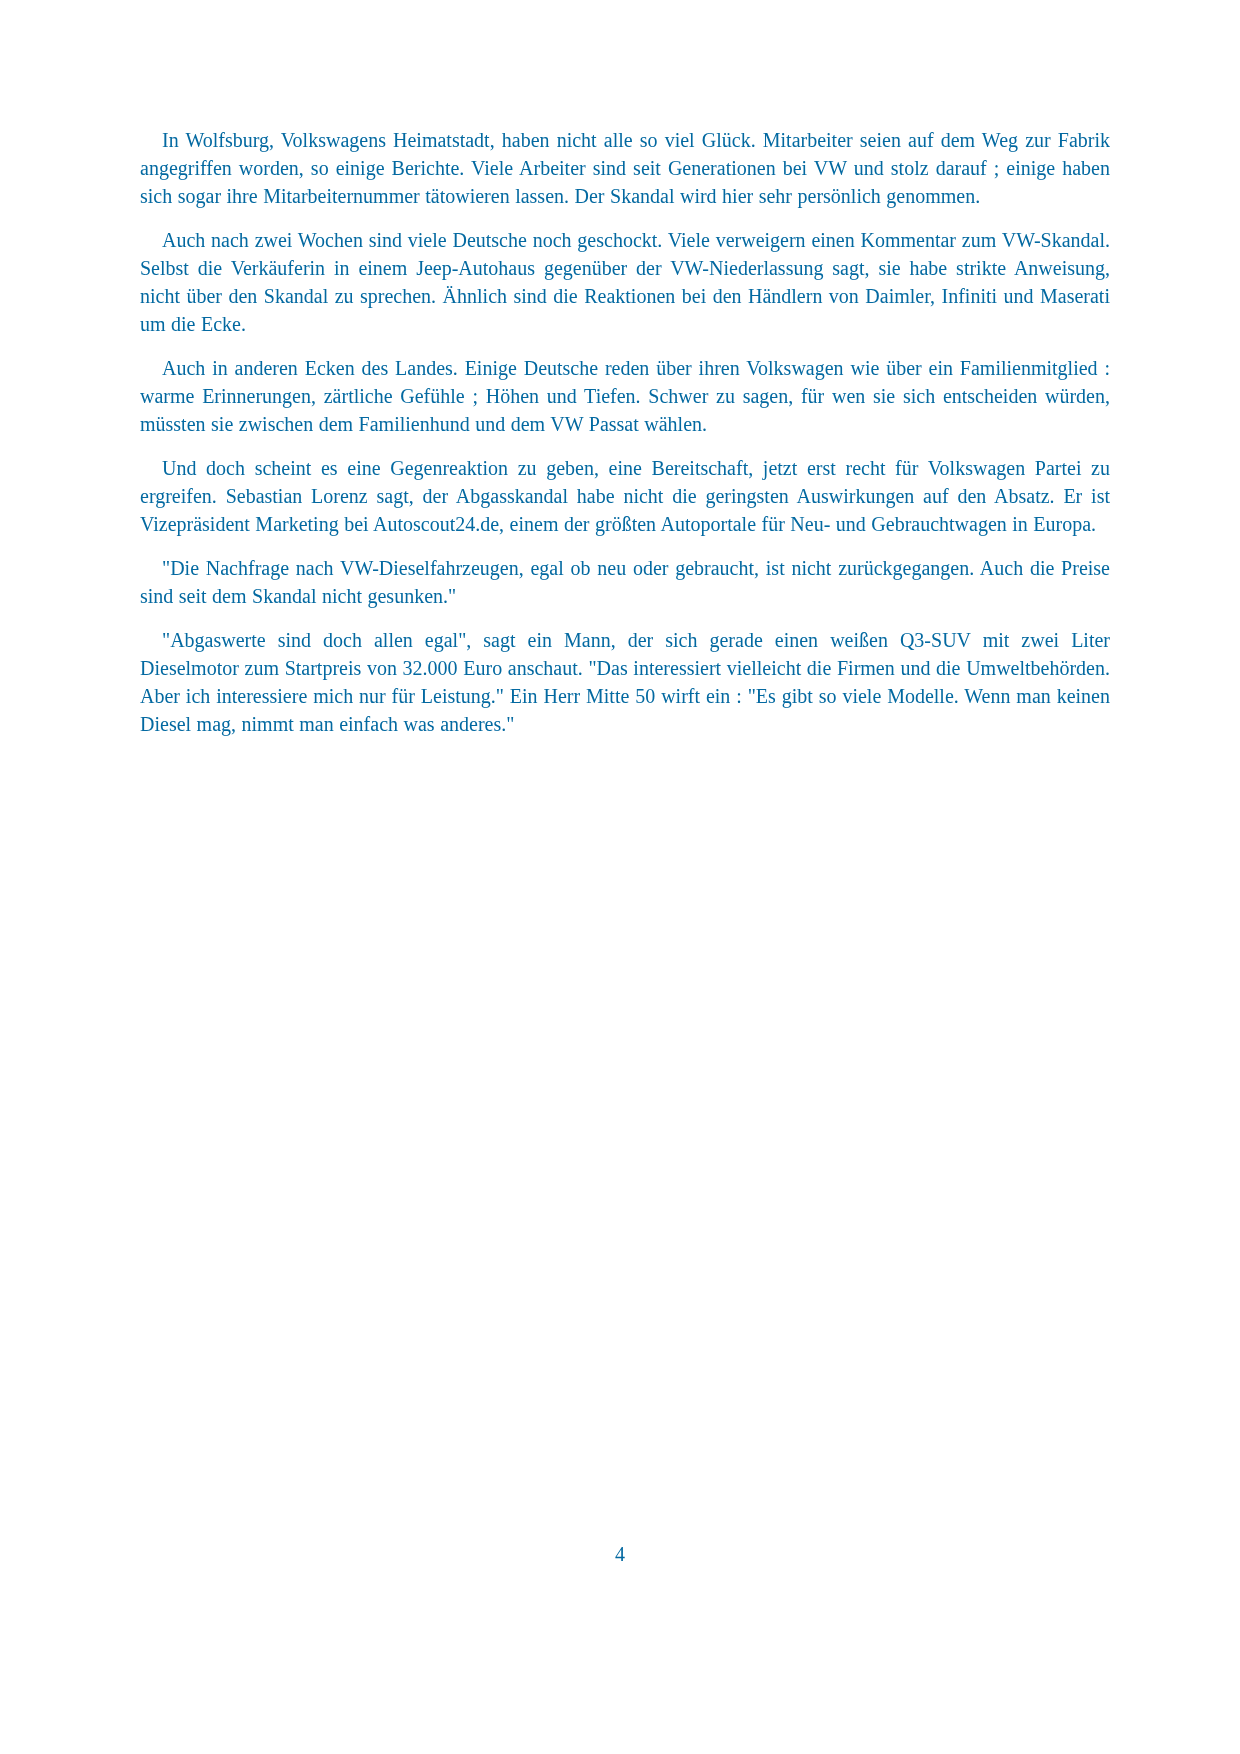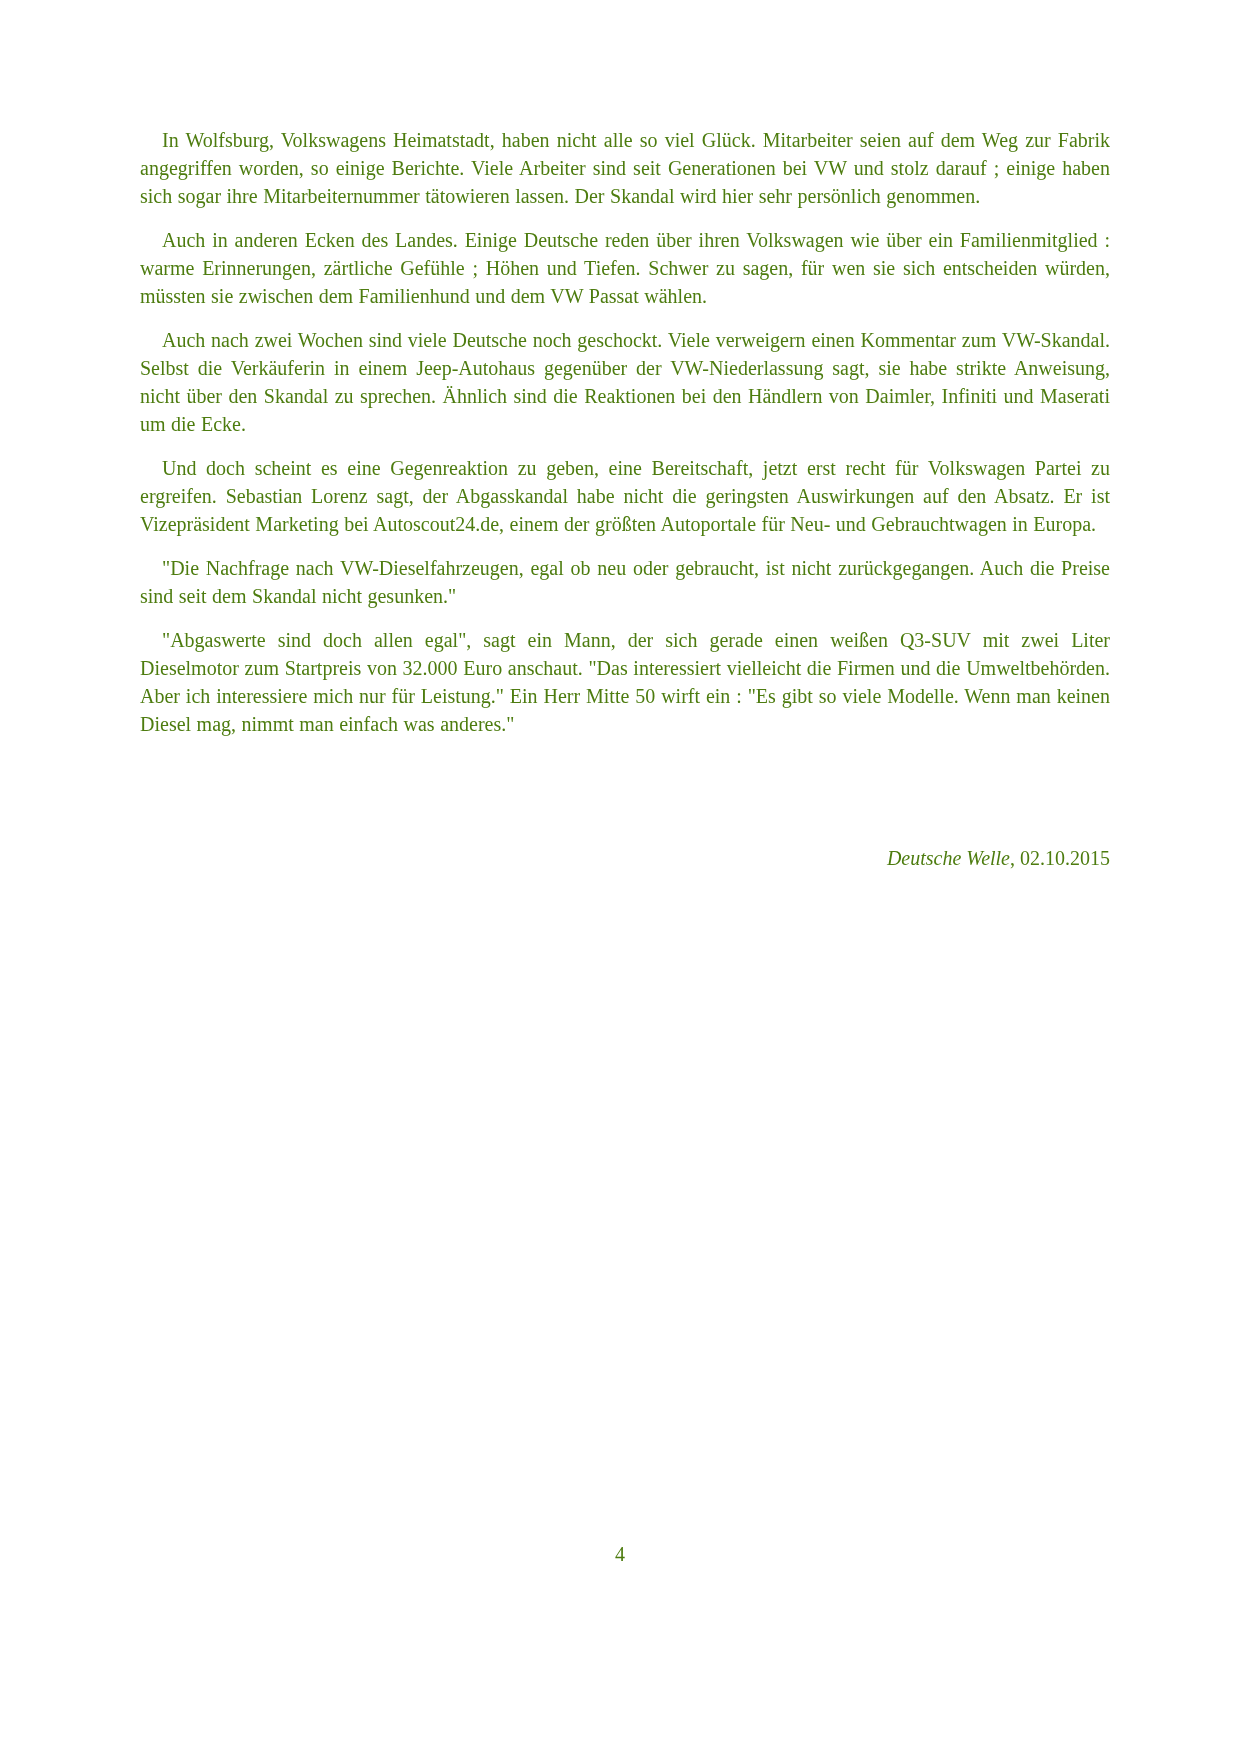--- a/index.html
+++ b/index.html
@@ -6,21 +6,21 @@
     margin: 0;
     padding: 0;
     background: #ffffff;
   }
   .page {
     position: relative;
     width: 1240px;
     height: 1754px;
     background: #ffffff;
     font-family: "Liberation Serif", serif;
-    color: #4d7c0f;
+    color: #0369a1;
     overflow: hidden;
   }
   .content {
     position: absolute;
     top: 126px;
     left: 140px;
     width: 970px;
   }
   .para {
     margin: 0 0 16px 0;
@@ -50,23 +50,20 @@
     font-size: 20px;
     line-height: 28px;
   }
 </style>
 </head>
 <body>
 
 <div class="page">
   <div class="content">
     <p class="para">In Wolfsburg, Volkswagens Heimatstadt, haben nicht alle so viel Glück. Mitarbeiter seien auf dem Weg zur Fabrik angegriffen worden, so einige Berichte. Viele Arbeiter sind seit Generationen bei VW und stolz darauf ; einige haben sich sogar ihre Mitarbeiternummer tätowieren lassen. Der Skandal wird hier sehr persönlich genommen.</p>
+    <p class="para">Auch nach zwei Wochen sind viele Deutsche noch geschockt. Viele verweigern einen Kommentar zum VW-Skandal. Selbst die Verkäuferin in einem Jeep-Autohaus gegenüber der VW-Niederlassung sagt, sie habe strikte Anweisung, nicht über den Skandal zu sprechen. Ähnlich sind die Reaktionen bei den Händlern von Daimler, Infiniti und Maserati um die Ecke.</p>
     <p class="para">Auch in anderen Ecken des Landes. Einige Deutsche reden über ihren Volkswagen wie über ein Familienmitglied : warme Erinnerungen, zärtliche Gefühle ; Höhen und Tiefen. Schwer zu sagen, für wen sie sich entscheiden würden, müssten sie zwischen dem Familienhund und dem VW Passat wählen.</p>
-    <p class="para">Auch nach zwei Wochen sind viele Deutsche noch geschockt. Viele verweigern einen Kommentar zum VW-Skandal. Selbst die Verkäuferin in einem Jeep-Autohaus gegenüber der VW-Niederlassung sagt, sie habe strikte Anweisung, nicht über den Skandal zu sprechen. Ähnlich sind die Reaktionen bei den Händlern von Daimler, Infiniti und Maserati um die Ecke.</p>
     <p class="para">Und doch scheint es eine Gegenreaktion zu geben, eine Bereitschaft, jetzt erst recht für Volkswagen Partei zu ergreifen. Sebastian Lorenz sagt, der Abgasskandal habe nicht die geringsten Auswirkungen auf den Absatz. Er ist Vizepräsident Marketing bei Autoscout24.de, einem der größten Autoportale für Neu- und Gebrauchtwagen in Europa.</p>
     <p class="para">"Die Nachfrage nach VW-Dieselfahrzeugen, egal ob neu oder gebraucht, ist nicht zurückgegangen. Auch die Preise sind seit dem Skandal nicht gesunken."</p>
     <p class="para">"Abgaswerte sind doch allen egal", sagt ein Mann, der sich gerade einen weißen Q3-SUV mit zwei Liter Dieselmotor zum Startpreis von 32.000 Euro anschaut. "Das interessiert vielleicht die Firmen und die Umweltbehörden. Aber ich interessiere mich nur für Leistung." Ein Herr Mitte 50 wirft ein : "Es gibt so viele Modelle. Wenn man keinen Diesel mag, nimmt man einfach was anderes."</p>
-    <div class="attribution">
-      <span class="src">Deutsche Welle</span><span>, 02.10.2015</span>
-    </div>
   </div>
   <div class="page-number">4</div>
 </div>
 
 </body></html>

